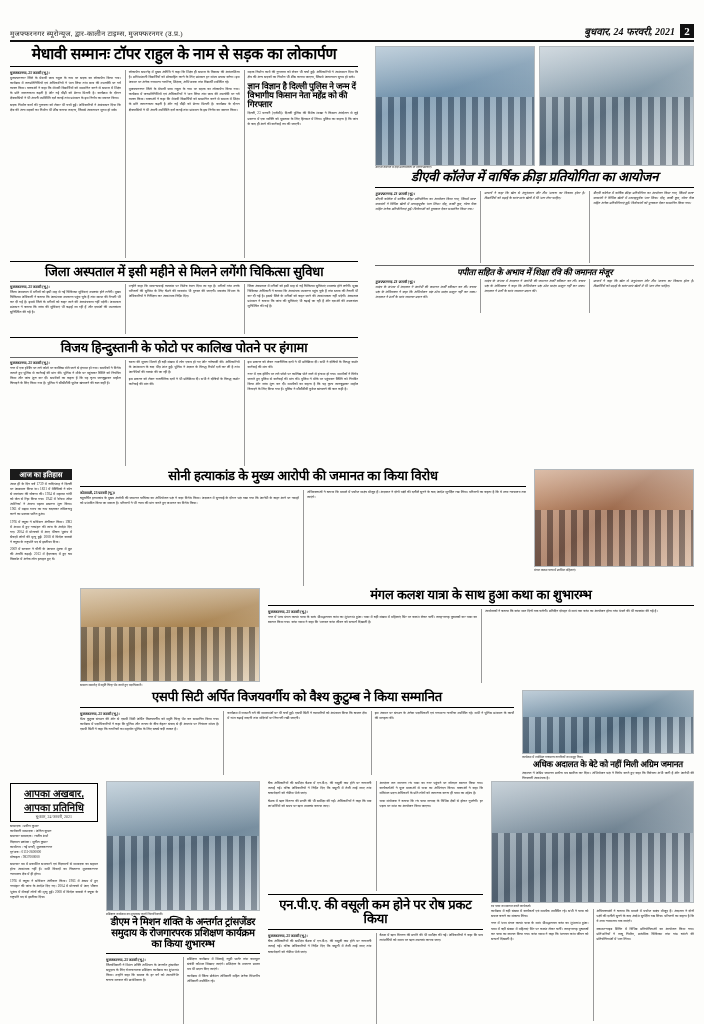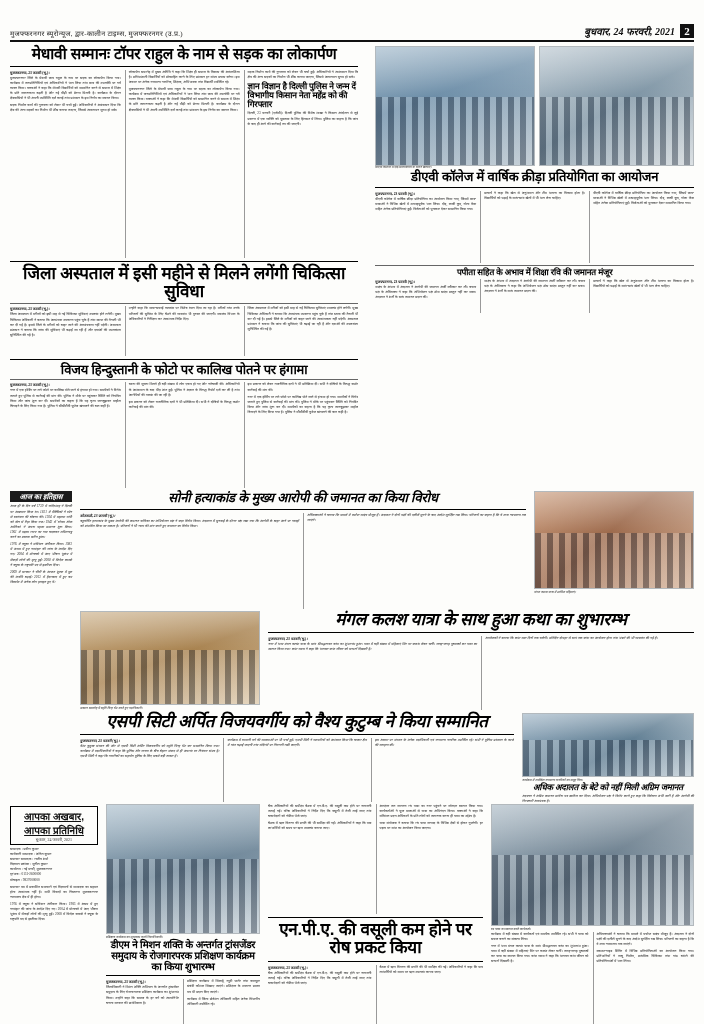--- a/index.html
+++ b/index.html
@@ -63,27 +63,27 @@
   .photo.i7{background:linear-gradient(165deg,#a9bdcb 0%,#70889a 50%,#ccd6dd 100%);}
   .photo.i9{background:linear-gradient(150deg,#aab9c4 0%,#6e8190 50%,#cdd6dc 100%);}
   .photo .ppl{position:absolute;bottom:0;left:0;right:0;height:58%;
     background:repeating-linear-gradient(90deg, rgba(30,40,55,.38) 0 6px, rgba(250,250,250,.22) 6px 12px);}
   .photo .sky{position:absolute;top:0;left:0;right:0;height:42%;
     background:linear-gradient(180deg,rgba(255,255,255,.35),rgba(255,255,255,0));}
   .cap{font-size:3.2px;color:#333;padding:1px 0;}
   
   .top-row{display:flex;gap:17px;}
   .left-top{width:352px;}
-  .right-top{width:322px;}
+  .right-top{width:322px;font-style:italic;}
   .three{display:flex;gap:4px;}
   .cols2{display:flex;gap:4px;}
   .c{flex:1;}
   .h-xl{font-size:15.5px;}
   .h-lg{font-size:13px;}
-  .h-md{font-size:17px;}
+  .h-md{font-size:13px;}
   .h-sm{font-size:10px;}
   .h-xs{font-size:8.5px;}
   .center{text-align:center;}
   .mt2{margin-top:2px;}
   .sidebox-title{
     background:#1b1b1b;color:#fff;font-size:7px;font-weight:bold;
     text-align:center;padding:1px 0;font-family:"Liberation Sans",sans-serif;
   }
   .masthead2{
     border:1px solid #000;padding:2px 3px;margin-top:2px;
@@ -206,21 +206,21 @@
         <div class="c col-rule" style="padding-left:3px;">
           <div class="body-txt">साक्ष्य के अभाव में अदालत ने आरोपी की जमानत अर्जी स्वीकार कर ली। बचाव पक्ष के अधिवक्ता ने कहा कि अभियोजन पक्ष ठोस साक्ष्य प्रस्तुत नहीं कर सका। अदालत ने शर्तों के साथ जमानत प्रदान की।</div>
         </div>
         <div class="c col-rule" style="padding-left:3px;">
           <div class="body-txt">प्राचार्य ने कहा कि खेल से अनुशासन और टीम भावना का विकास होता है। विद्यार्थियों को पढ़ाई के साथ-साथ खेलों में भी भाग लेना चाहिए।</div>
         </div>
       </div>
     </div>
   </div>
 
-  <div class="flexrow" style="margin-top:3px;font-style:italic;">
+  <div class="flexrow" style="margin-top:3px;">
 
     <div style="width:62px;">
       <div class="sidebox-title">आज का इतिहास</div>
       <div class="body-txt mt2">आज ही के दिन वर्ष 1739 में नादिरशाह ने दिल्ली पर आक्रमण किया था। 1821 में मैक्सिको ने स्पेन से स्वतंत्रता की घोषणा की। 1924 में महात्मा गांधी को जेल से रिहा किया गया। 1942 में 'वॉयस ऑफ अमेरिका' ने अपना पहला प्रसारण शुरू किया। 1961 में मद्रास राज्य का नाम बदलकर तमिलनाडु करने का प्रस्ताव पारित हुआ।</div>
       <div class="body-txt mt2">1976 में क्यूबा ने संविधान अंगीकार किया। 1983 में असम में हुए नरसंहार की जांच के आदेश दिए गए। 2004 में मोरक्को में आए भीषण भूकंप में सैकड़ों लोगों की मृत्यु हुई। 2008 में फिदेल कास्त्रो ने क्यूबा के राष्ट्रपति पद से इस्तीफा दिया।</div>
       <div class="body-txt mt2">2009 में सरकार ने चीनी के आयात शुल्क में छूट की अवधि बढ़ाई। 2013 में हैदराबाद में हुए बम विस्फोट में अनेक लोग हताहत हुए थे।</div>
     </div>
 
     <div style="flex:1;margin-left:4px;">
       <div class="flexrow">

